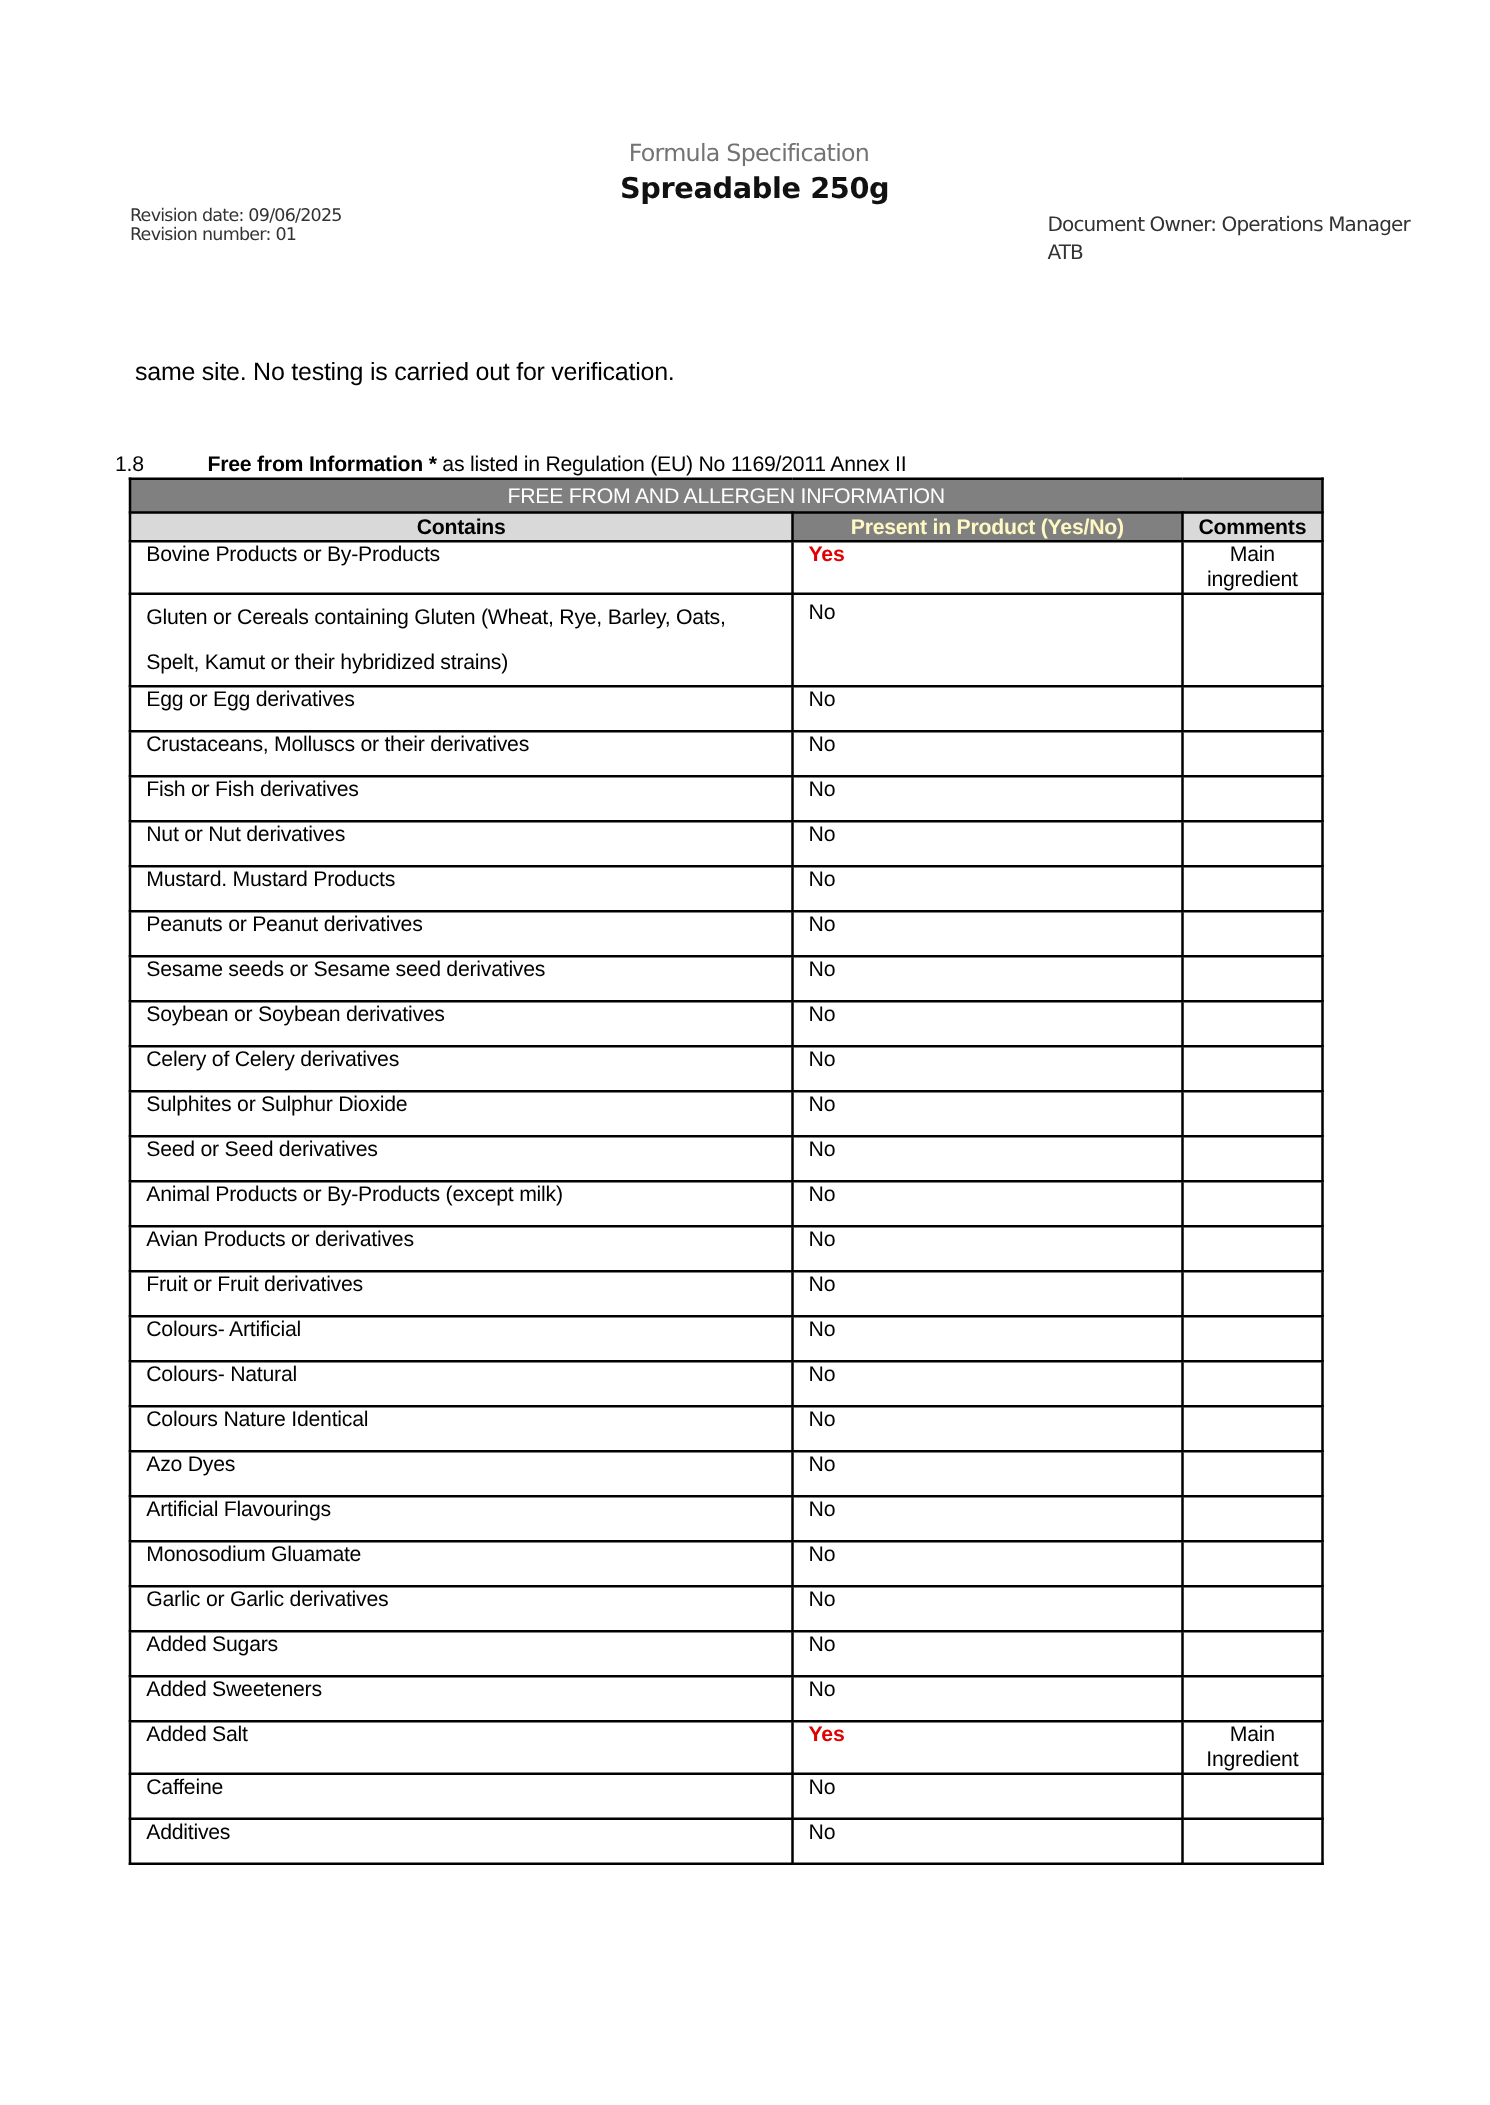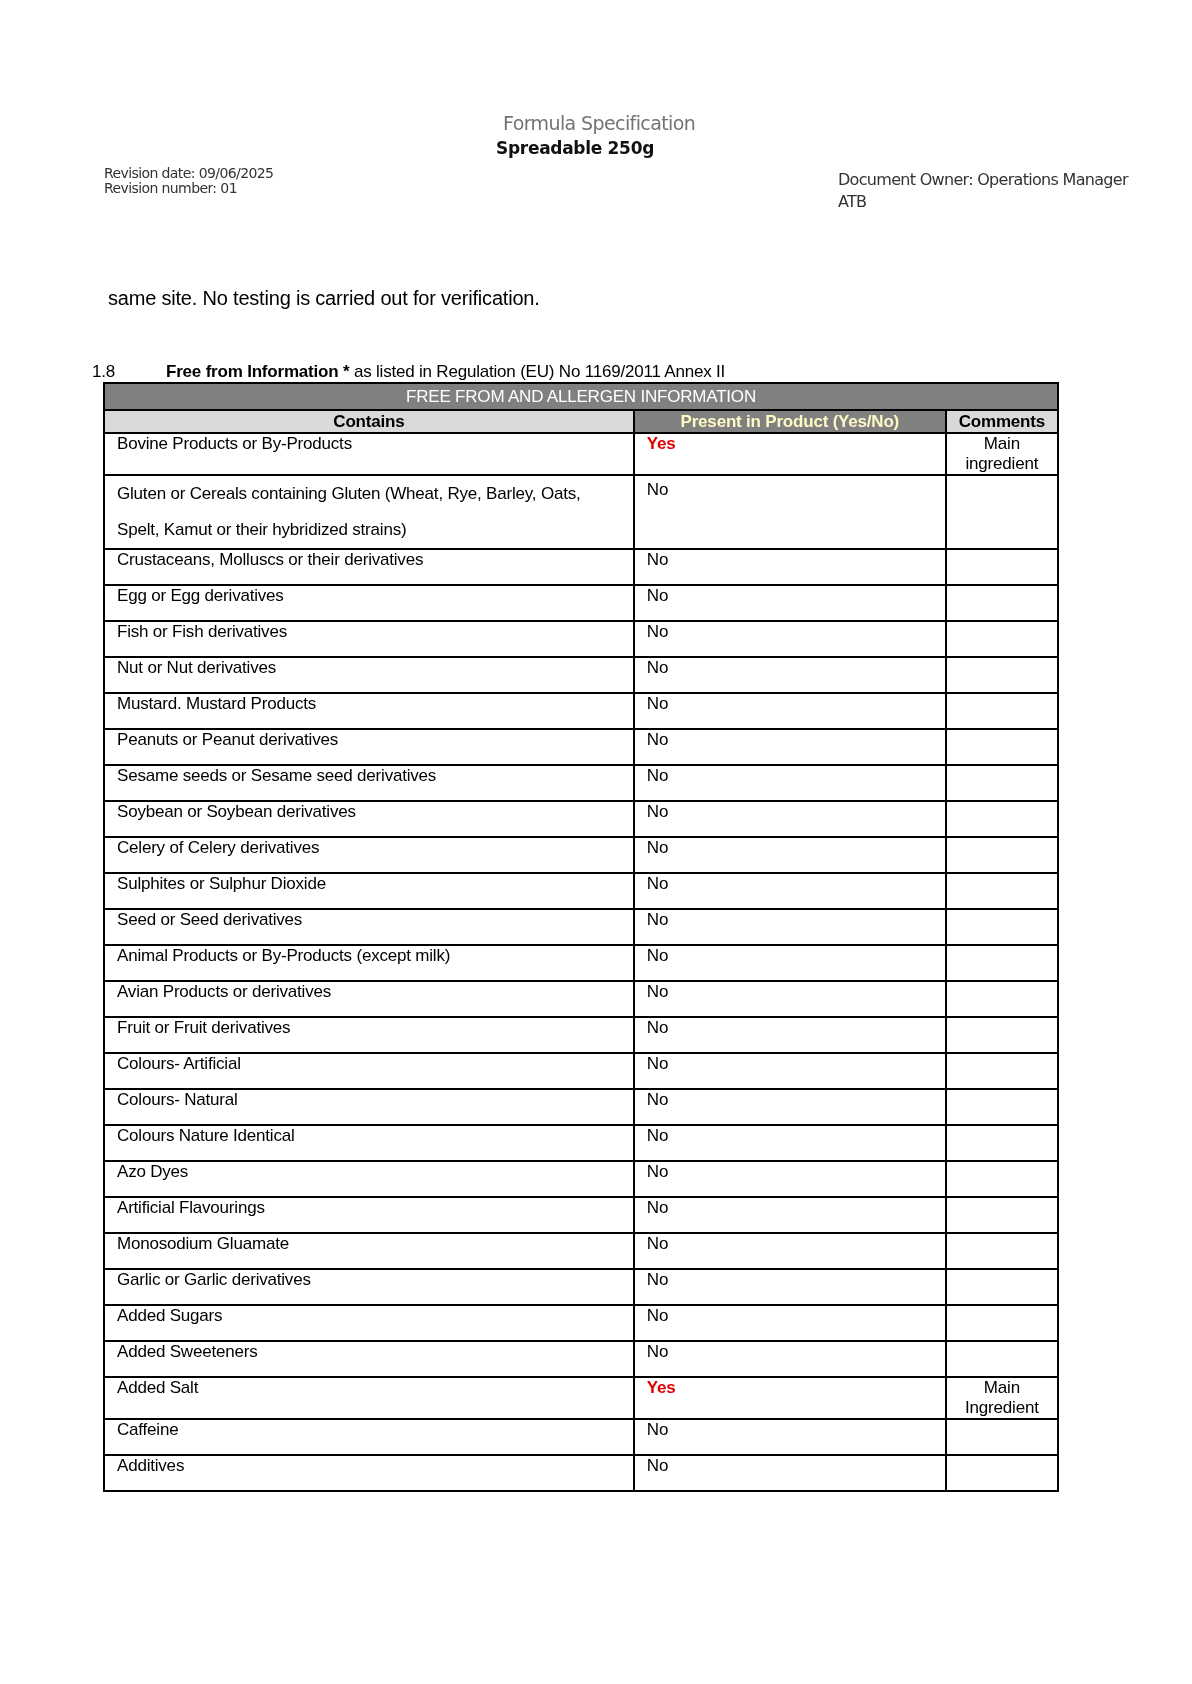--- a/index.html
+++ b/index.html
@@ -1,21 +1,21 @@
 <!DOCTYPE html>
 <html><head>
 <meta charset="utf-8">
 <style>
   html, body { margin: 0; padding: 0; background: #ffffff; }
   body { width: 1192px; height: 1684px; position: relative; overflow: hidden;
          font-family: "Liberation Sans", sans-serif; color: #000; }
   .hdr-title { position: absolute; left: 0; width: 1192px; top: 112px; text-align: center;
                font-family: "DejaVu Sans", sans-serif; }
   .hdr-title .t1 { position: absolute; left: 503px; top: 0; font-size: 19px; color: #737373; letter-spacing: -0.6px; white-space: nowrap; }
-  .hdr-title .t2 { position: absolute; left: 496px; top: 26px; font-size: 17px; font-weight: bold; color: #111; letter-spacing: -0.3px; white-space: nowrap; }
+  .hdr-title .t2 { position: absolute; left: 496px; top: 26px; font-size: 23px; font-weight: bold; color: #111; letter-spacing: -0.3px; white-space: nowrap; }
   .rev { position: absolute; left: 104px; top: 166px; font-family: "DejaVu Sans", sans-serif;
          font-size: 14px; line-height: 15px; color: #333; letter-spacing: -0.6px; }
   .owner { position: absolute; left: 838px; top: 169px; font-family: "DejaVu Sans", sans-serif;
            font-size: 16px; line-height: 22px; color: #333; letter-spacing: -0.7px; }
   .para { position: absolute; left: 108px; top: 287px; font-size: 20px; letter-spacing: -0.2px; }
   .section { position: absolute; left: 92px; top: 362px; font-size: 17px; white-space: nowrap; letter-spacing: -0.2px; }
   .section .num { display: inline-block; width: 74px; }
   .section b { font-weight: bold; }
   table.allergen { position: absolute; left: 103px; top: 382px; width: 956px;
                    border-collapse: collapse; font-size: 17px; letter-spacing: -0.2px; }
@@ -71,26 +71,26 @@
         <td class="c1">Bovine Products or By-Products</td>
         <td class="c2 yes">Yes</td>
         <td class="c3">Main ingredient</td>
       </tr>
       <tr>
         <td class="c1 tall" style="width: 530px;">Gluten or Cereals containing Gluten (Wheat, Rye, Barley, Oats, Spelt, Kamut or their hybridized strains)</td>
         <td class="c2 tall">No</td>
         <td class="c3 tall"></td>
       </tr>
       <tr>
+        <td class="c1">Egg or Egg derivatives</td>
+        <td class="c2">No</td>
+        <td class="c3"></td>
+      </tr>
+      <tr>
         <td class="c1">Crustaceans, Molluscs or their derivatives</td>
-        <td class="c2">No</td>
-        <td class="c3"></td>
-      </tr>
-      <tr>
-        <td class="c1">Egg or Egg derivatives</td>
         <td class="c2">No</td>
         <td class="c3"></td>
       </tr>
       <tr>
         <td class="c1">Fish or Fish derivatives</td>
         <td class="c2">No</td>
         <td class="c3"></td>
       </tr>
       <tr>
         <td class="c1">Nut or Nut derivatives</td>

